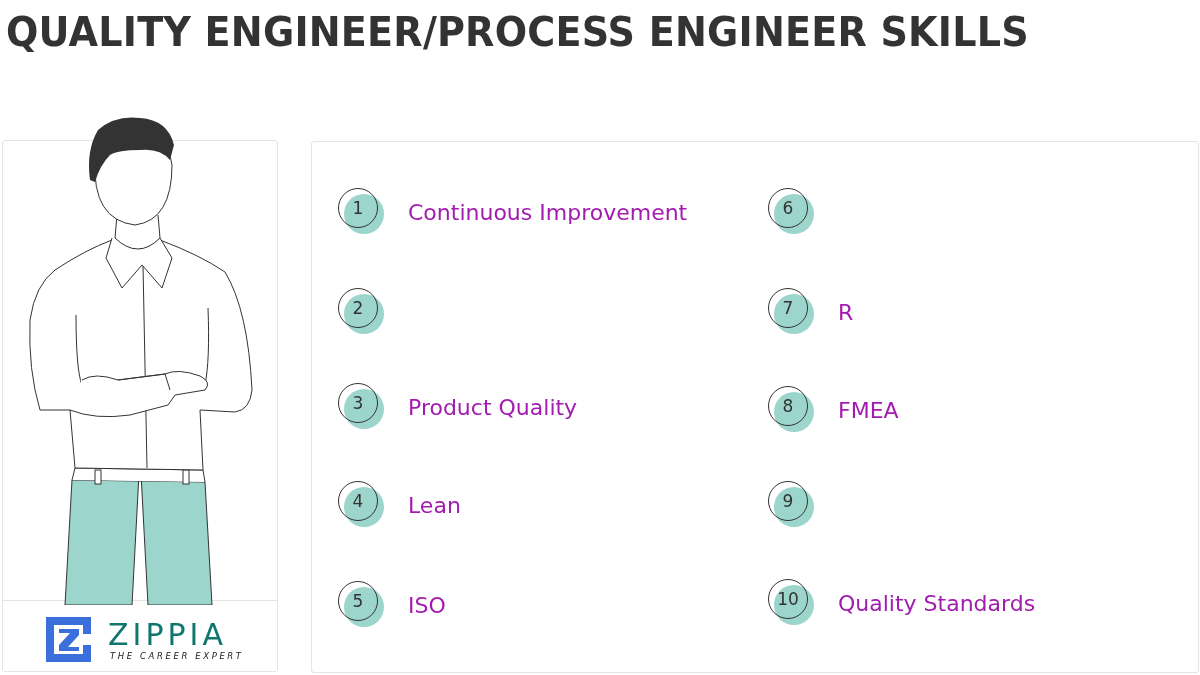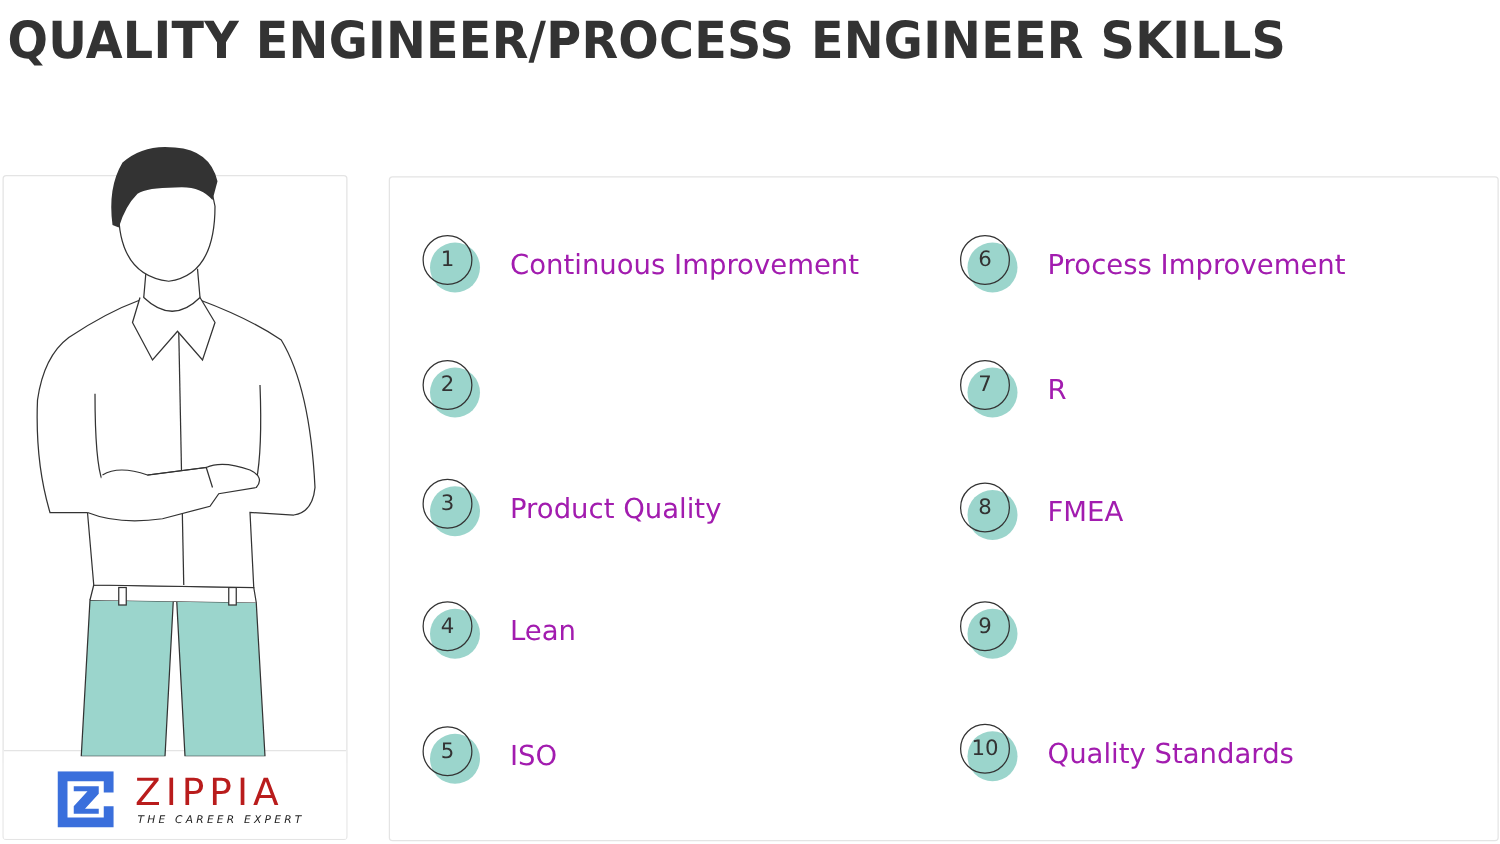--- a/index.html
+++ b/index.html
@@ -2,21 +2,21 @@
 <html><head>
 <meta charset="utf-8">
 <style>
   html, body { margin:0; padding:0; }
   body { width:1200px; height:675px; background:#ffffff; position:relative; overflow:hidden; font-family:"DejaVu Sans", sans-serif; color:#333; }
   .title { position:absolute; left:6px; top:8px; font-family:"DejaVu Sans", sans-serif; font-weight:bold; font-size:41px; letter-spacing:0.2px; color:#333333; white-space:nowrap; transform:scaleX(0.93); transform-origin:left top; }
   .left-card { position:absolute; left:2px; top:140px; width:276px; height:532px; border:1px solid #e4e4e4; border-radius:3px; background:#fff; box-sizing:border-box; }
   .left-card .logo-area { position:absolute; left:0; right:0; bottom:0; height:70px; border-top:1px solid #e4e4e4; background:#fff; }
   .figure { position:absolute; left:0; top:110px; width:280px; height:495px; }
   .logo-mark { position:absolute; left:46px; top:617px; width:45px; height:45px; }
-  .logo-name { position:absolute; left:108px; top:617px; font-size:30px; letter-spacing:4px; color:#b91c1c; font-family:"DejaVu Sans", sans-serif; }
+  .logo-name { position:absolute; left:108px; top:617px; font-size:30px; letter-spacing:4px; color:#0f766e; font-family:"DejaVu Sans", sans-serif; }
   .logo-tag { position:absolute; left:110px; top:651px; font-size:8.5px; letter-spacing:2.6px; color:#222;font-style:italic; }
   .right-card { position:absolute; left:311px; top:141px; width:888px; height:532px; border:1px solid #e4e4e4; border-radius:3px; box-sizing:border-box; background:#fff; }
   .skill { position:absolute; display:flex; align-items:center; height:50px; }
   .badge { position:relative; width:48px; height:48px; }
   .badge .blob { position:absolute; left:6px; top:6px; width:40px; height:40px; border-radius:50%; background:#9bd5cc; }
   .badge .ring { position:absolute; left:0; top:0; width:40px; height:40px; border-radius:50%; border:1.2px solid #333; box-sizing:border-box; display:flex; align-items:center; justify-content:center; font-size:17px; color:#333; }
   .skill-label { margin-left:22px; font-size:22px; color:#a21caf; white-space:nowrap; }
 </style>
 </head>
 <body>
@@ -94,21 +94,20 @@
       <div class="ring">5</div>
     </div>
   <span class="skill-label">ISO</span>
 </div>
 
 <div class="skill" style="left:768px; top:187px;">
   <div class="badge">
       <div class="blob"></div>
       <div class="ring">6</div>
     </div>
-  <span class="skill-label">Process Improvement</span>
 </div>
 <div class="skill" style="left:768px; top:287px;">
   <div class="badge">
       <div class="blob"></div>
       <div class="ring">7</div>
     </div>
   <span class="skill-label">R</span>
 </div>
 <div class="skill" style="left:768px; top:385px;">
   <div class="badge">

